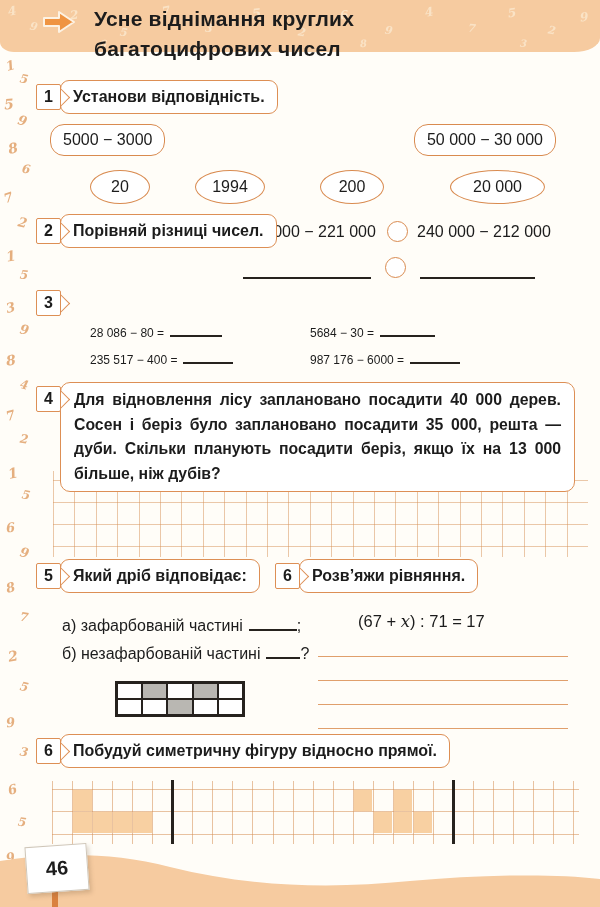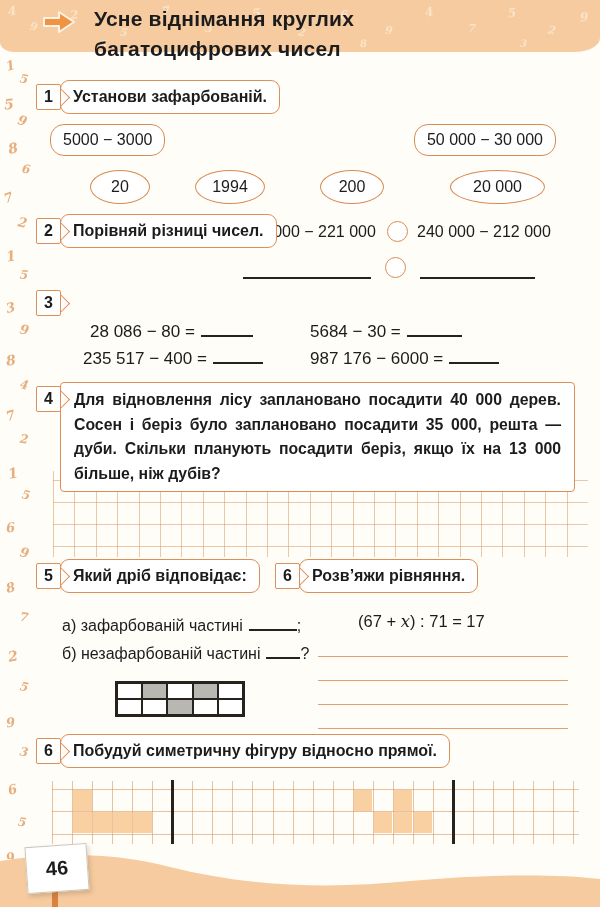--- a/index.html
+++ b/index.html
@@ -15,32 +15,32 @@
   .ldigit{position:absolute;color:#e2a express;color:#e1a26b;font-family:"DejaVu Serif",serif;font-weight:bold;font-style:italic;opacity:.85}
 
   .title-arrow{left:42px;top:9px;width:34px;height:26px}
   .page-title{left:94px;top:4px;width:440px;font-size:21px;font-weight:bold;line-height:30px;letter-spacing:.2px}
 
   
   .task-hdr{position:absolute;display:flex;align-items:flex-start;z-index:2}
   .tnum{width:25px;height:26px;margin-top:4px;background:#fff;border:1.7px solid #dd8f55;border-radius:2px;display:flex;align-items:center;justify-content:center;font-weight:bold;font-size:16px;position:relative;z-index:3}
   .tchev{width:15px;height:15px;border-top:1.7px solid #dd8f55;border-right:1.7px solid #dd8f55;background:#fff;transform:rotate(45deg);margin:9.5px 0 0 -9px;position:relative;z-index:2}
   .tlabel{margin-left:-7px;background:#fff;border:1.7px solid #dd8f55;border-radius:9px;padding:4px 12px 5px;font-size:16px;font-weight:bold;min-height:34px;display:flex;align-items:center;white-space:nowrap;position:relative;z-index:1}
-  .tlabel.big{display:block;width:515px;white-space:normal;text-align:justify;font-size:15.8px;line-height:24.5px;padding:5px 13px;border-radius:4px;font-weight:bold}
+  .tlabel.big{display:block;width:515px;white-space:normal;text-align:justify;font-size:15.8px;line-height:24.5px;padding:5px 13px;border-radius:10px;font-weight:bold}
 
   
   .pills-row{left:50px;top:124px;width:506px;display:flex;justify-content:space-between}
   .pill{height:32px;border:1.7px solid #d98b50;border-radius:14px;background:#fff;display:flex;align-items:center;justify-content:center;font-size:16px;padding:0 12px;white-space:nowrap}
   .oval{position:absolute;top:170px;height:34px;border:1.7px solid #d98b50;border-radius:50%;background:#fff;display:flex;align-items:center;justify-content:center;font-size:16px}
 
   .expr{position:absolute;font-size:16px;white-space:nowrap}
   .cmp-circle{position:absolute;width:21px;height:21px;border:1.7px solid #d98b50;border-radius:50%;background:#fff}
   .ansline-black{position:absolute;height:0;border-top:2px solid #26221e}
 
-  .eq{position:absolute;font-size:17px;white-space:nowrap}
+  .eq{position:absolute;font-size:12px;white-space:nowrap}
   .blank{display:inline-block;border-bottom:2px solid #26221e;height:15px;margin-left:6px;vertical-align:baseline}
 
   .writing-grid{left:53px;top:471px;width:535px;height:86px;
     background-image:
       repeating-linear-gradient(to right, rgba(214,146,88,.5) 0 1px, transparent 1px 21.4px),
       repeating-linear-gradient(to bottom, rgba(214,146,88,.5) 0 1px, transparent 1px 21.9px);
     background-position:0 0,0 9px}
 
   .t5-item{position:absolute;font-size:16px;white-space:nowrap}
   .fraction-grid{left:115px;top:681px;width:130px;height:36px;border:2px solid #26221e;display:grid;grid-template-columns:repeat(5,1fr);grid-template-rows:repeat(2,1fr);background:#fff}
@@ -123,21 +123,21 @@
   <path d="M2 9 h15 V3 l15 10 -15 10 v-6 H2 z" fill="#ef9442" stroke="#fdf2e3" stroke-width="2" stroke-linejoin="round"></path>
 </svg>
 <div class="abs page-title">
   <div>Усне віднімання круглих</div>
   <div>багатоцифрових чисел</div>
 </div>
 
 <div class="task-hdr" style="left:36px;top:80px">
   <div class="tnum">1</div>
   <div class="tchev"></div>
-  <div class="tlabel">Установи зафарбованій.</div>
+  <div class="tlabel">Установи відповідність.</div>
 </div>
 <div class="abs pills-row">
   <div class="pill">5000 − 3000</div>
   <div class="pill">50 000 − 30 000</div>
 </div>
 <div class="oval" style="left:90px;width:60px">20</div>
 <div class="oval" style="left:195px;width:70px">1994</div>
 <div class="oval" style="left:320px;width:64px">200</div>
 <div class="oval" style="left:450px;width:95px">20 000</div>
 
@@ -152,21 +152,21 @@
 <div class="ansline-black" style="left:243px;top:277px;width:128px"></div>
 <div class="cmp-circle" style="left:385px;top:257px"></div>
 <div class="ansline-black" style="left:420px;top:277px;width:115px"></div>
 
 <div class="task-hdr" style="left:36px;top:286px">
   <div class="tnum">3</div>
   <div class="tchev"></div>
 </div>
 <div class="eq" style="left:90px;top:322px"><span>28 086 − 80 =</span><span class="blank" style="width:52px"></span></div>
 <div class="eq" style="left:310px;top:322px"><span>5684 − 30 =</span><span class="blank" style="width:55px"></span></div>
-<div class="eq" style="left:83px;top:349px"><span>235 517 − 400 =</span><span class="blank" style="width:50px"></span></div>
+<div class="eq" style="left:90px;top:349px"><span>235 517 − 400 =</span><span class="blank" style="width:50px"></span></div>
 <div class="eq" style="left:310px;top:349px"><span>987 176 − 6000 =</span><span class="blank" style="width:50px"></span></div>
 
 <div class="task-hdr" style="left:36px;top:382px">
   <div class="tnum">4</div>
   <div class="tchev"></div>
   <div class="tlabel big">Для відновлення лісу заплановано посадити 40 000 дерев. Сосен і беріз було заплановано посадити 35 000, решта — дуби. Скільки планують посадити беріз, якщо їх на 13 000 більше, ніж дубів?</div>
 </div>
 <div class="abs writing-grid"></div>
 
 <div class="task-hdr" style="left:36px;top:559px">

